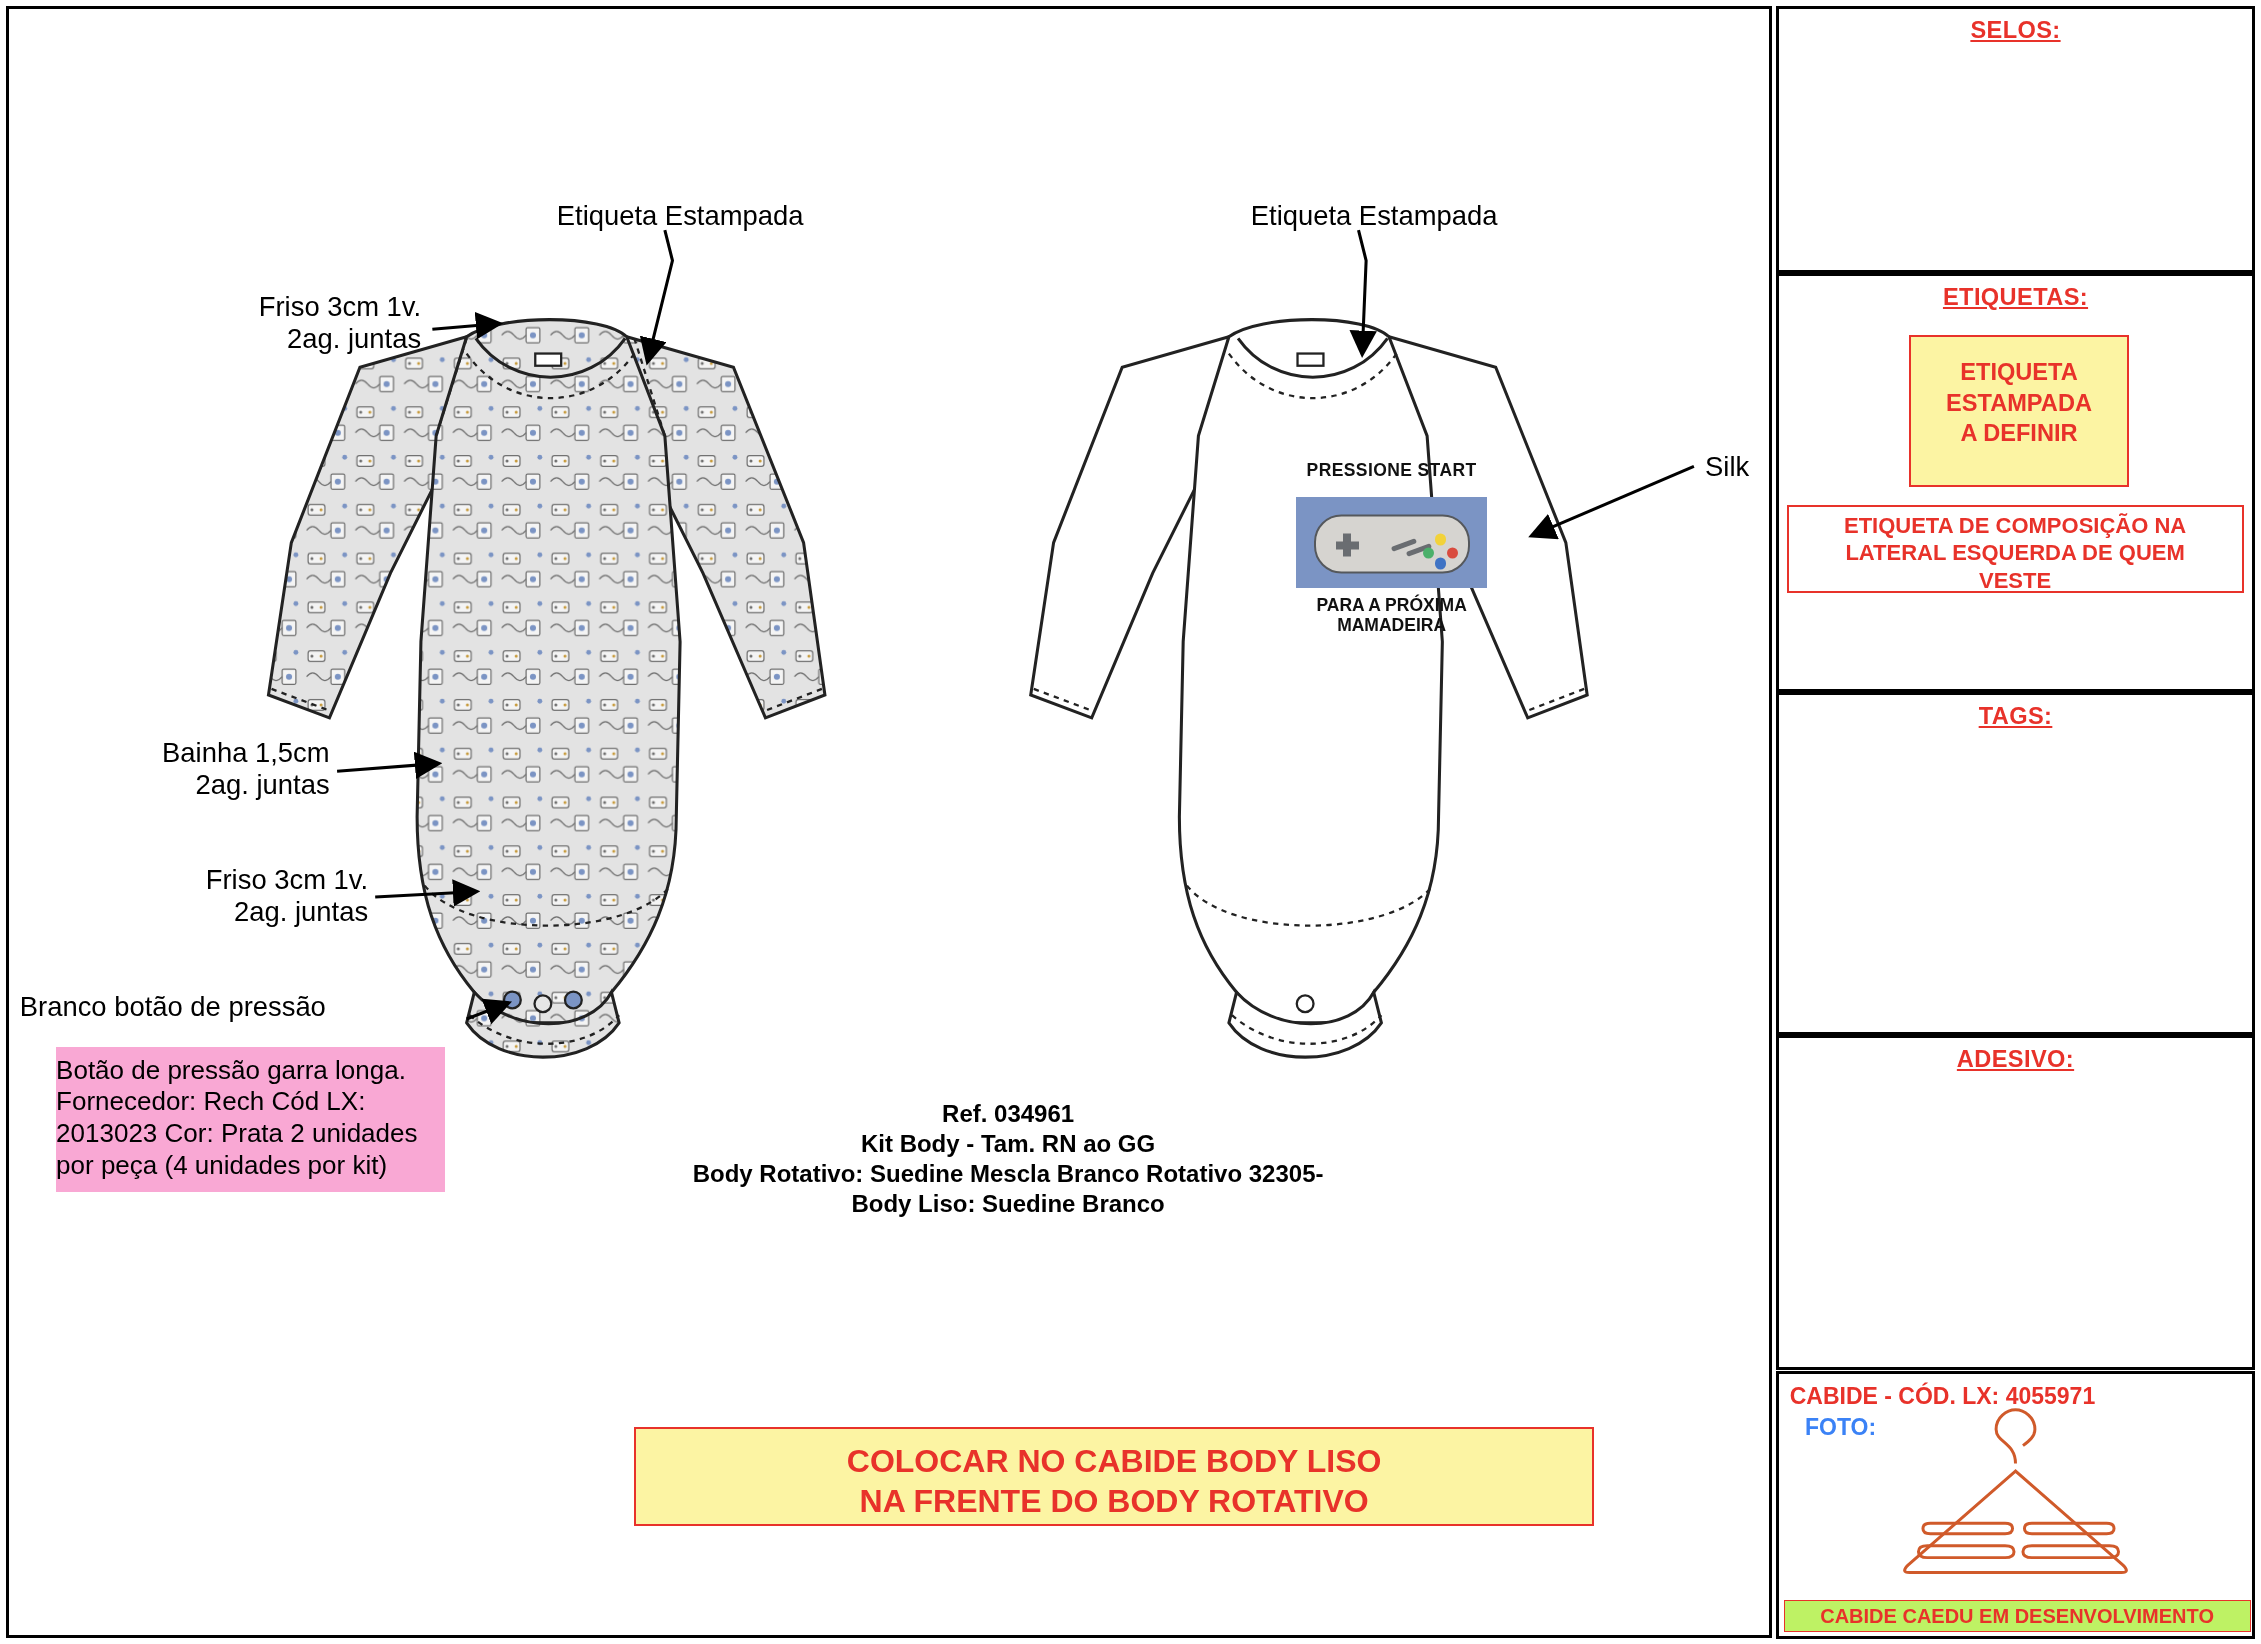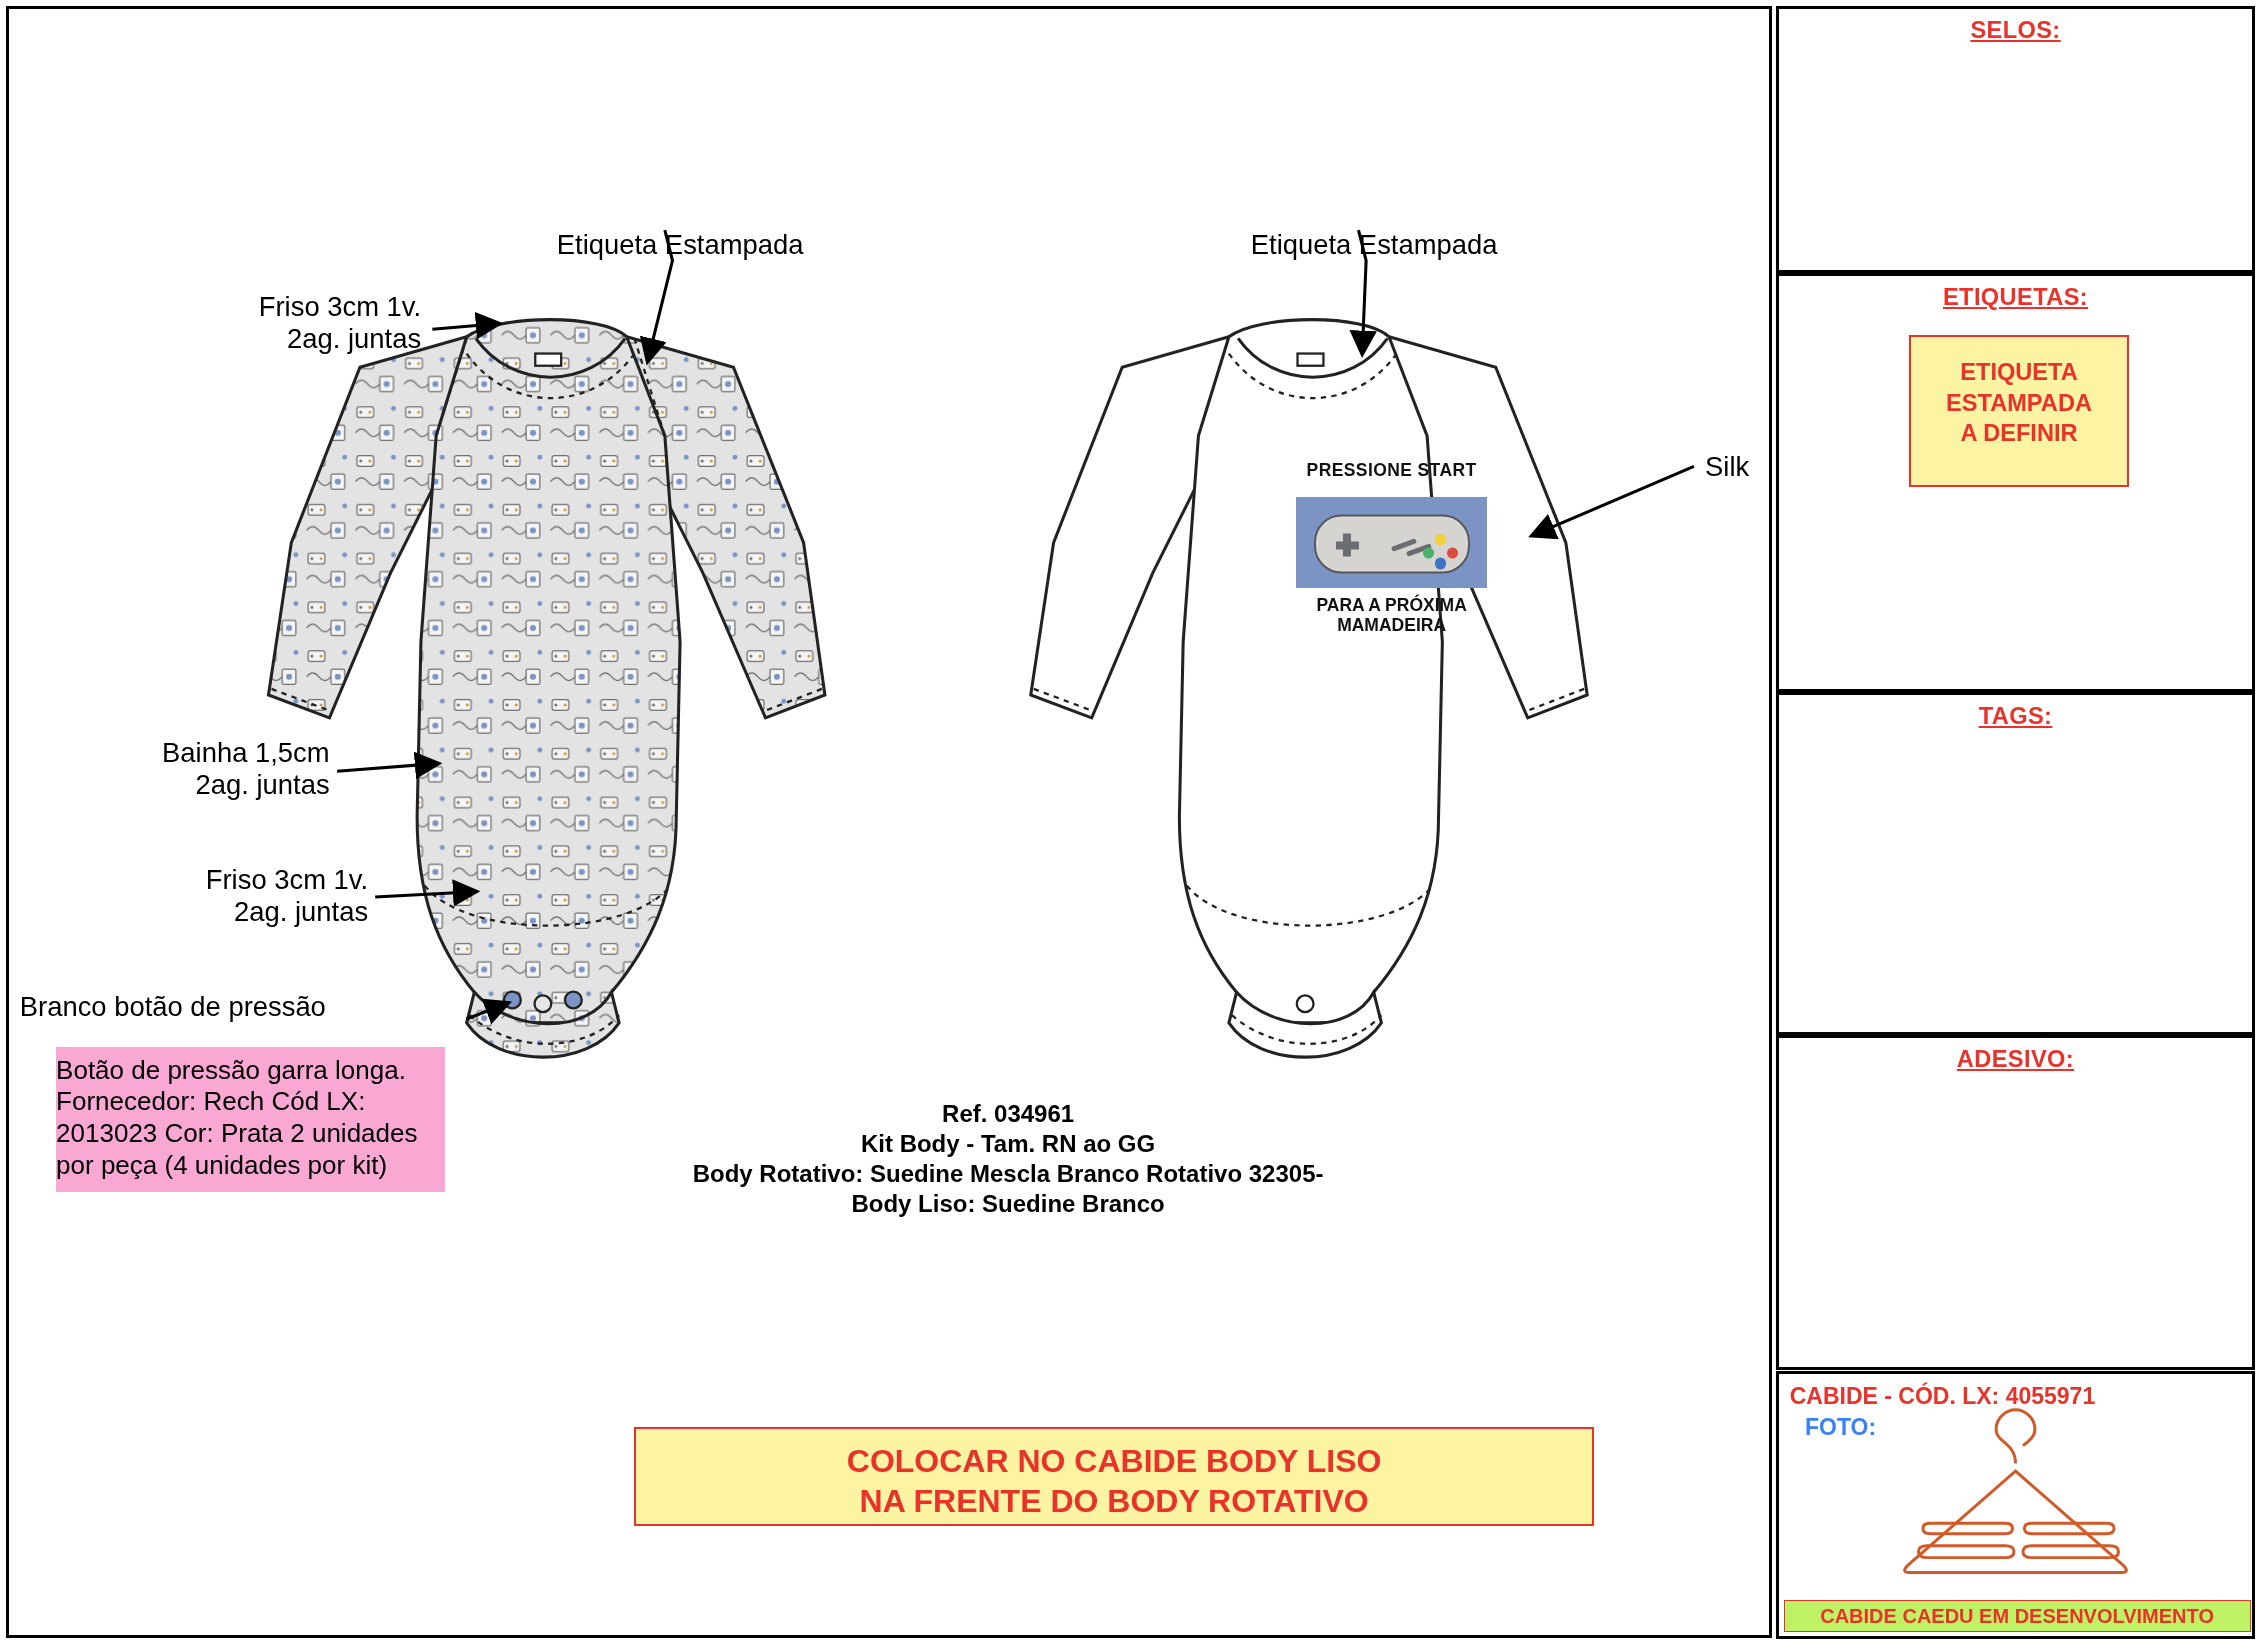--- a/index.html
+++ b/index.html
@@ -32,21 +32,21 @@
   .right-col{width:479px;}
   
   .yellow{
     background:#fcf4a3;border:2.3px solid #e8322a;box-sizing:border-box;
   }
   
   .anno{
     position:absolute;font-size:27.4px;color:#000;line-height:1.18;
     white-space:pre-line;
   }
-  .anno.center{text-align:center;margin-top:29px;}
+  .anno.center{text-align:center;}
   .anno.right{text-align:right;}
   
   svg.overlay{position:absolute;left:0;top:0;width:1766px;height:1632px;pointer-events:none;}
   .center-text{
     position:absolute;text-align:center;font-weight:bold;color:#000;
     font-size:24px;line-height:1.25;
   }
   .note-yellow-left{
     position:absolute;left:47px;top:1038px;width:389px;
     background:#f9a8d4;border:none;
@@ -248,20 +248,25 @@
 
     <div class="rbox" style="top:267px;height:419px;">
       <div class="rbox-title">ETIQUETAS:</div>
 
       <div class="yellow" style="position:absolute;left:130px;top:59px;width:220px;height:152px;
                  color:#e8322a;font-weight:bold;font-size:23.6px;text-align:center;
                  line-height:1.3;padding-top:20px;white-space:pre-line;">ETIQUETA
 ESTAMPADA
 A DEFINIR</div>
 
+      <div style="position:absolute;left:7.6px;top:229px;width:457px;height:88px;
+                  border:2.3px solid #e8322a;box-sizing:border-box;color:#e8322a;font-weight:bold;
+                  font-size:22px;text-align:center;line-height:1.25;padding-top:4.6px;white-space:pre-line;">ETIQUETA DE COMPOSIÇÃO NA
+LATERAL ESQUERDA DE QUEM
+VESTE</div>
     </div>
 
     <div class="rbox" style="top:1029px;height:335px;">
       <div class="rbox-title">ADESIVO:</div>
     </div>
 
     <div class="rbox" style="top:686px;height:343px;">
       <div class="rbox-title">TAGS:</div>
     </div>
 

